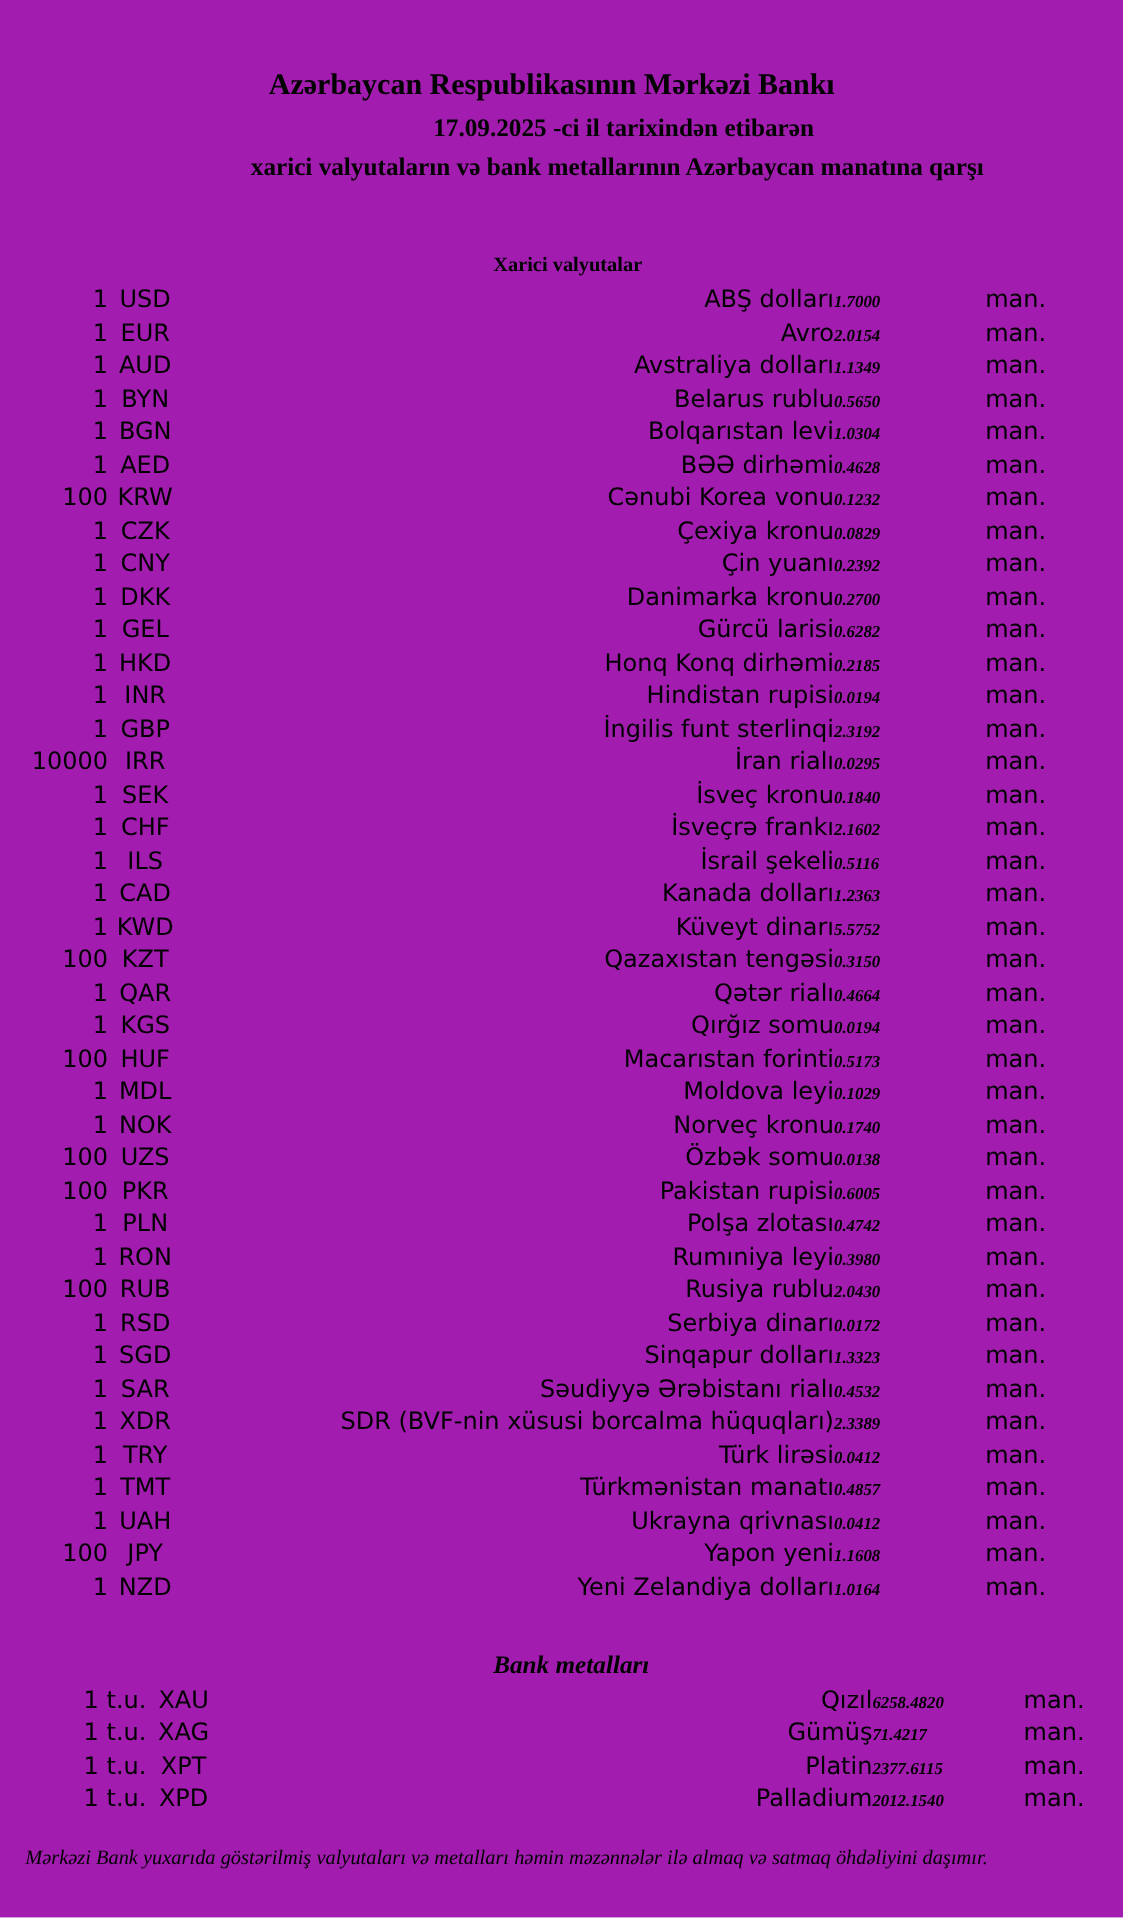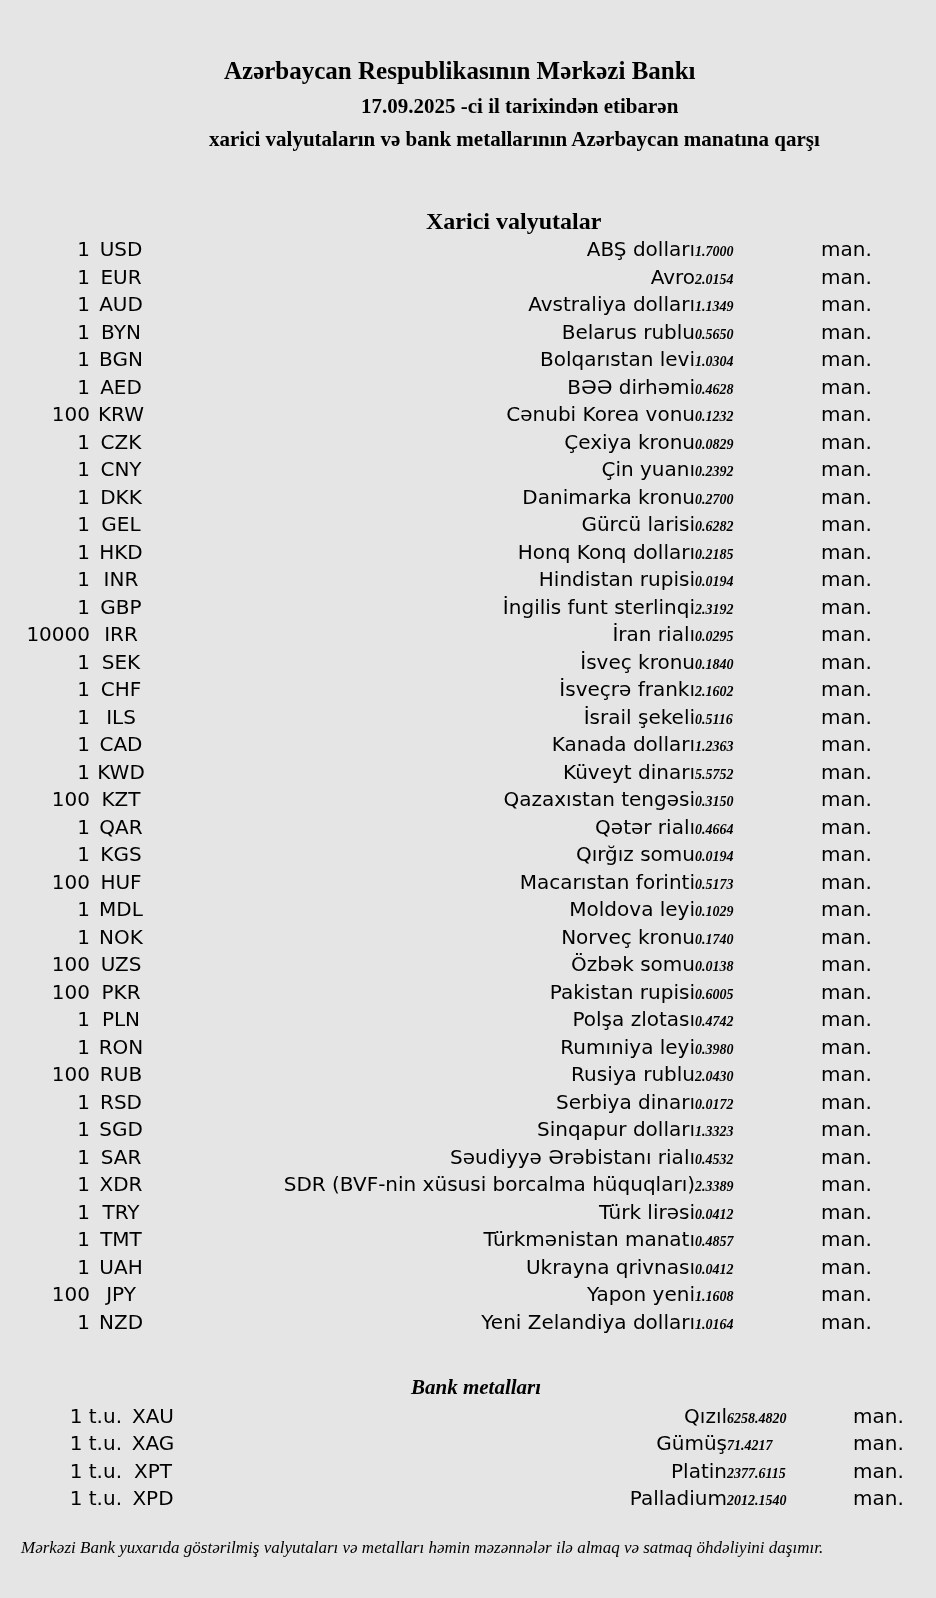--- a/index.html
+++ b/index.html
@@ -1,30 +1,30 @@
 <!DOCTYPE html>
 <html><head>
 <meta charset="utf-8">
 <style>
   html, body { margin: 0; padding: 0; background: #ffffff; }
   #page {
     position: relative;
     width: 936px;
     height: 1598px;
-    background: #e5e5e5;
+    background: #a21caf;
     color: #000000;
     overflow: hidden;
   }
   .serif-b  { font-family: "Liberation Serif", serif; font-weight: bold; }
   .abs { position: absolute; white-space: nowrap; }
 
   #title    { left: 224px; top: 57px;  font-size: 25px; line-height: 28px; }
   #dateline { left: 361px; top: 93px;  font-size: 21px; line-height: 26px; }
   #subtitle { left: 189px; top: 126px; font-size: 21px; line-height: 26px; margin-left: 20px; }
-  #fx-title { left: 426px; top: 208px; font-size: 24px; line-height: 26px; }
+  #fx-title { left: 411px; top: 208px; font-size: 17px; line-height: 26px; }
   #metals-title { left: 411px; top: 1374px; font-size: 21px; line-height: 26px; font-style: italic; }
 
   #fx-table     { position: absolute; left: 0; top: 236px;  width: 936px; }
   #metals-table { position: absolute; left: 0; top: 1403px; width: 936px; padding-left: 32px; }
 
   .row {
     display: flex;
     align-items: baseline;
     height: 27.5px;
     line-height: 27.5px;
@@ -147,21 +147,21 @@
     <span class="c-qty">1</span>
     <span class="c-code">GEL</span>
     <span class="c-name">Gürcü larisi</span>
     <span class="c-rate">0.6282</span>
     <span class="c-unit">man.</span>
   </div>
 
   <div class="row">
     <span class="c-qty">1</span>
     <span class="c-code">HKD</span>
-    <span class="c-name">Honq Konq dolları</span>
+    <span class="c-name">Honq Konq dirhəmi</span>
     <span class="c-rate">0.2185</span>
     <span class="c-unit">man.</span>
   </div>
 
   <div class="row">
     <span class="c-qty">1</span>
     <span class="c-code">INR</span>
     <span class="c-name">Hindistan rupisi</span>
     <span class="c-rate">0.0194</span>
     <span class="c-unit">man.</span>

